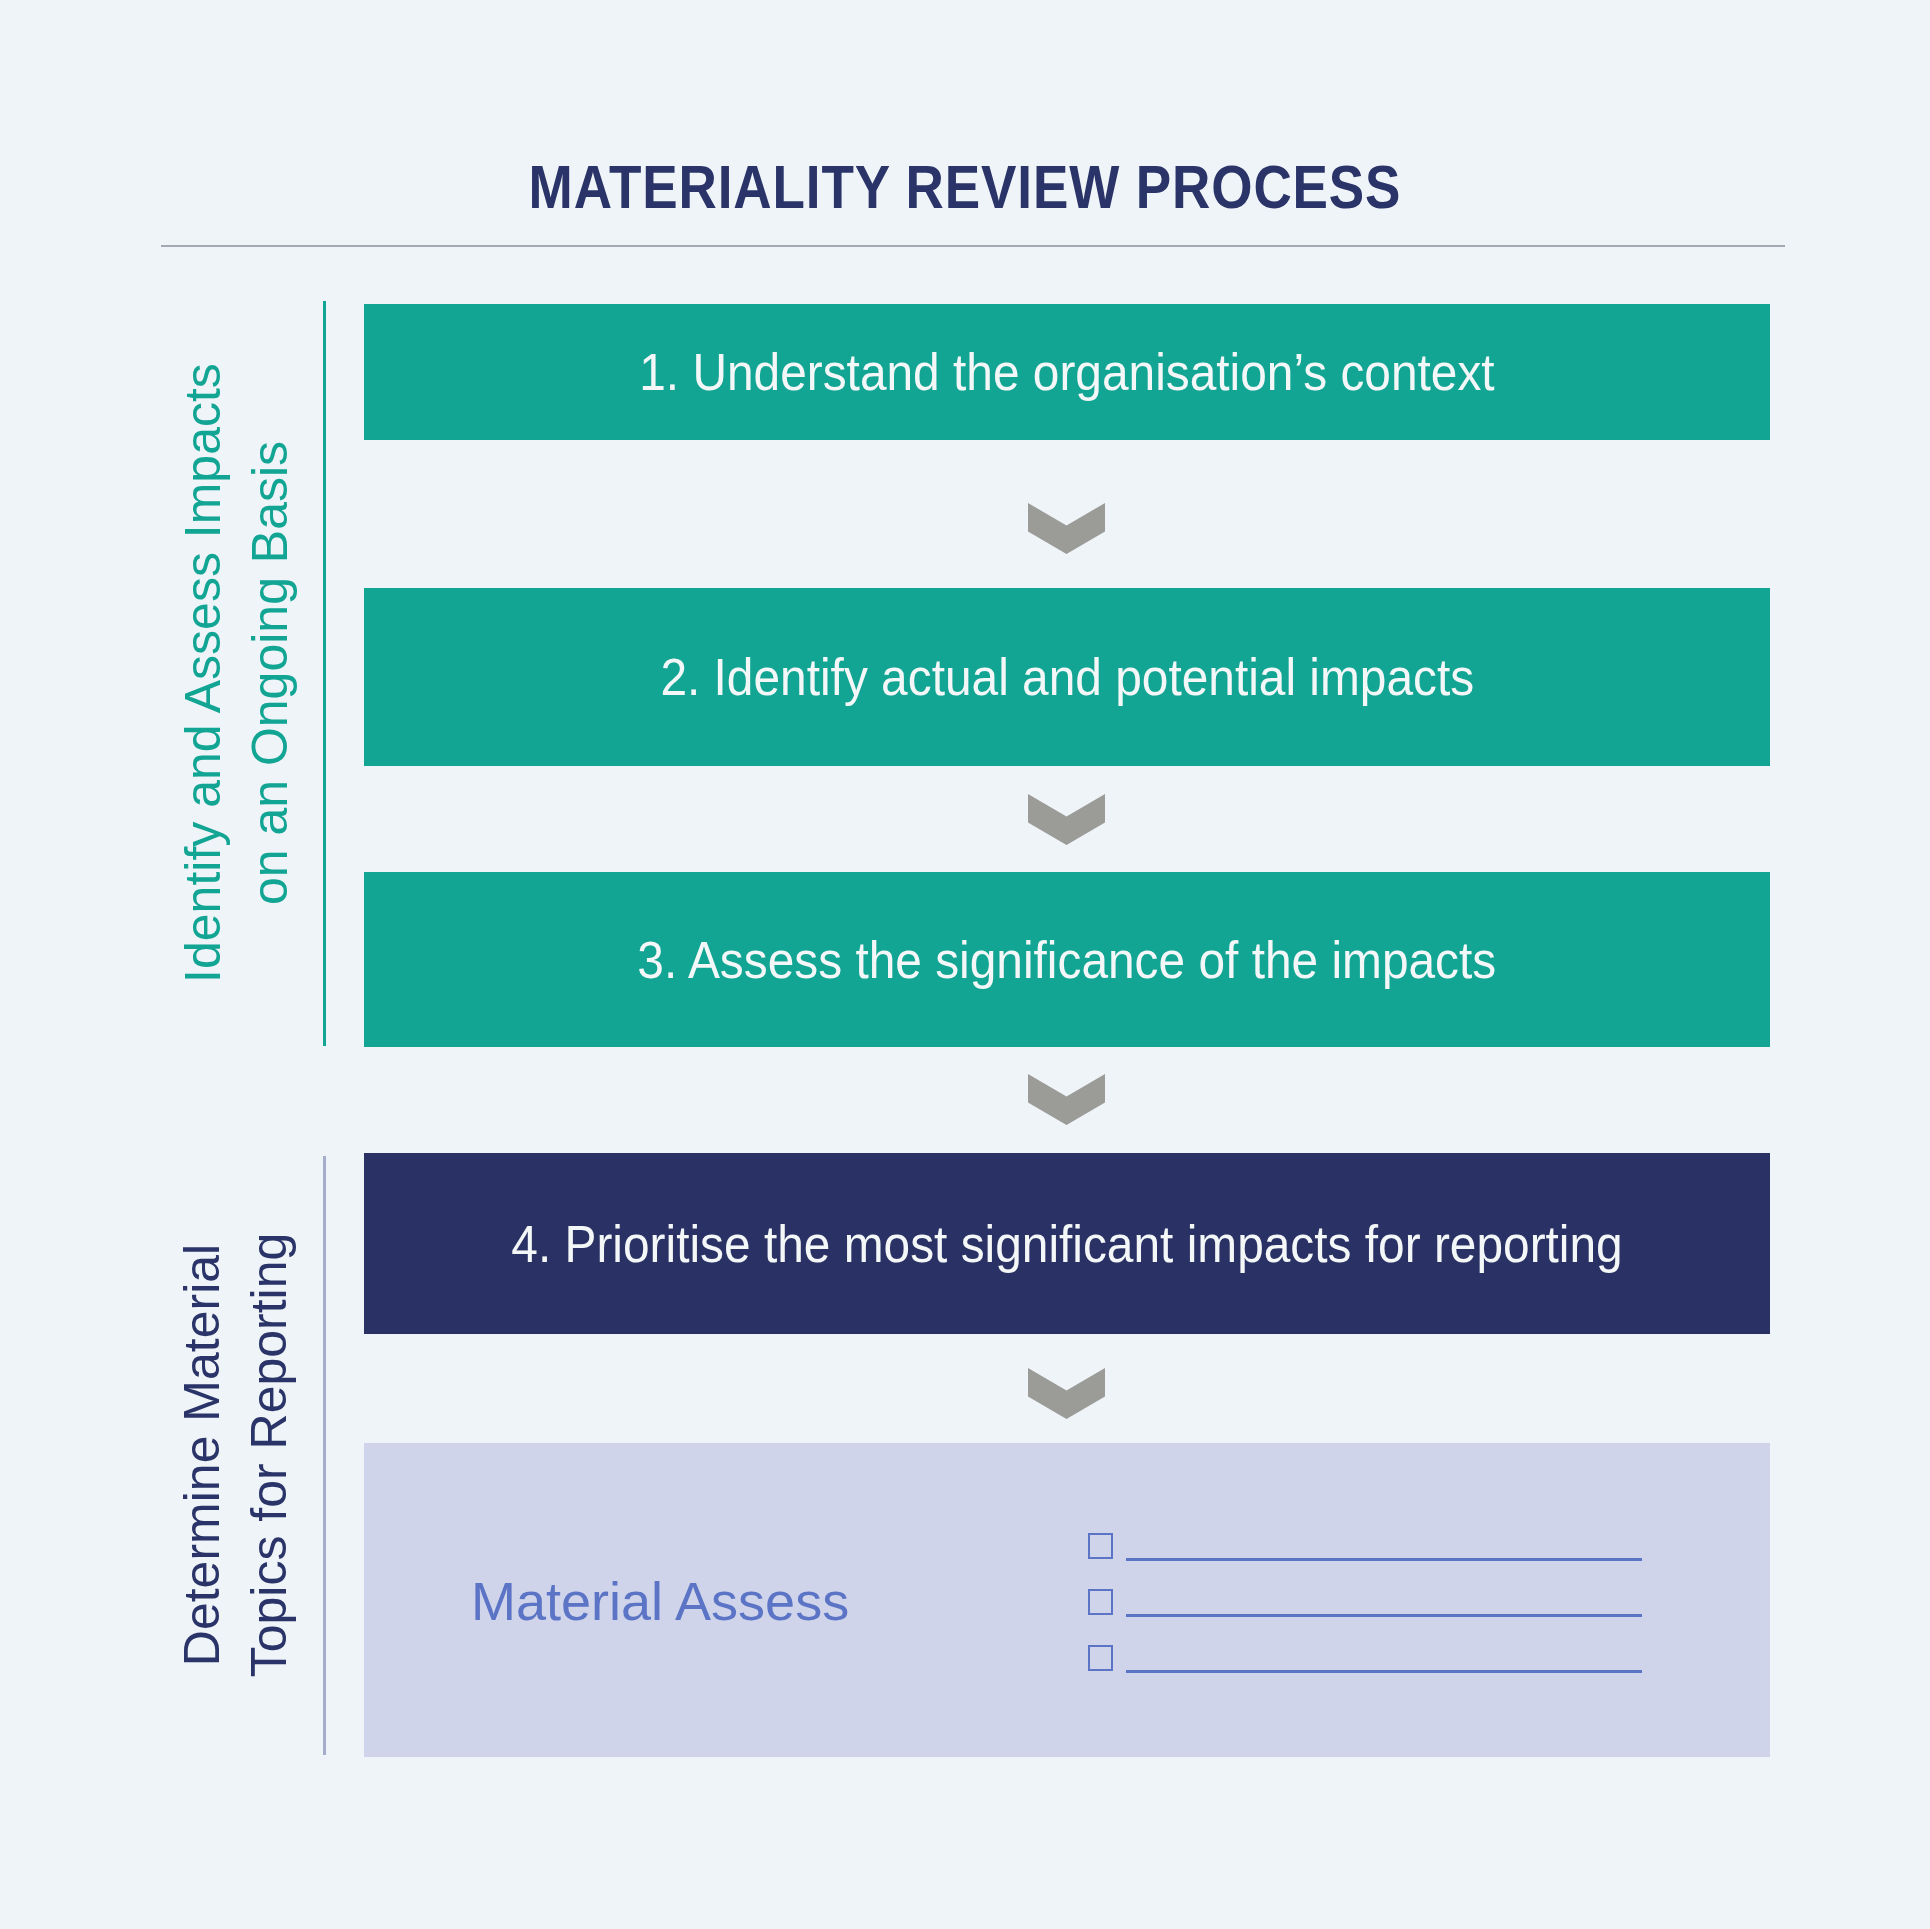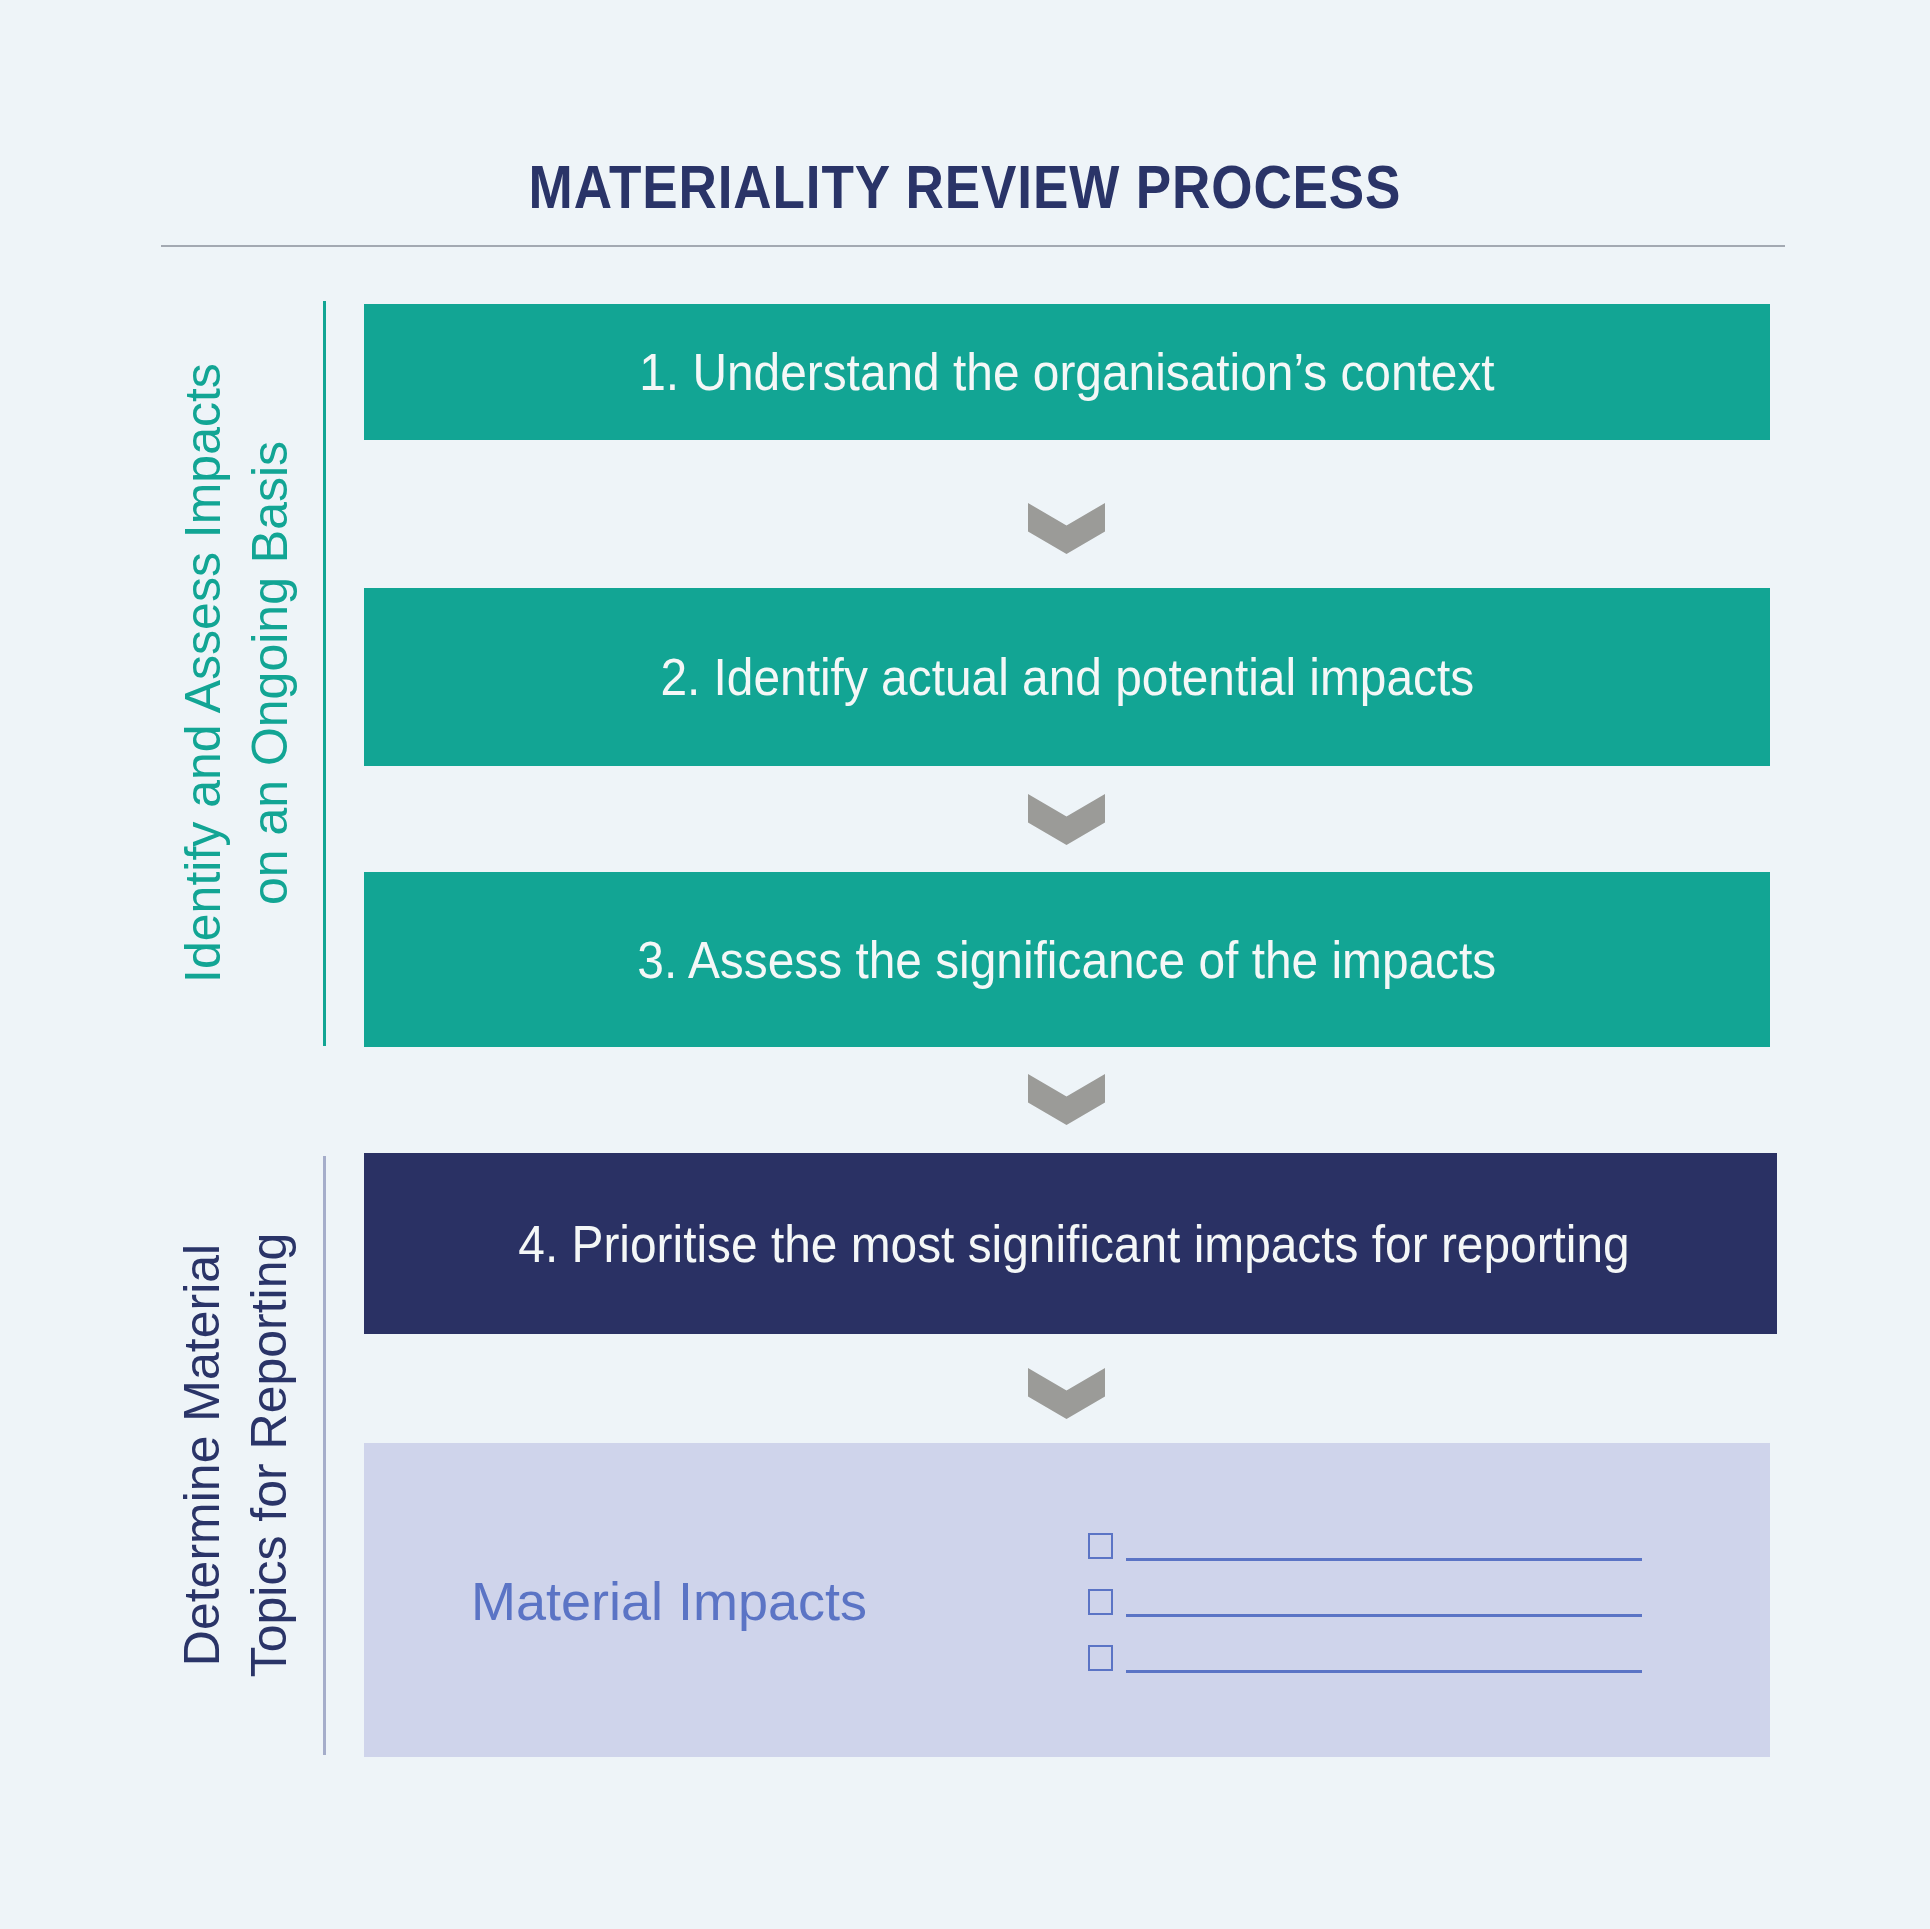--- a/index.html
+++ b/index.html
@@ -44,21 +44,21 @@
     position:absolute;left:364px;width:1406px;
     display:flex;align-items:center;justify-content:center;
   }
   .step-text{
     color:#f4f7f7;font-size:52px;font-weight:400;white-space:nowrap;
     transform:scaleX(0.92);transform-origin:50% 50%;
   }
   .step-1{top:304px;height:136px;background:var(--teal,#12a594);}
   .step-2{top:588px;height:178px;background:var(--teal,#12a594);}
   .step-3{top:872px;height:175px;background:var(--teal,#12a594);}
-  .step-4{top:1153px;height:181px;background:var(--navy,#2a3164);padding-left:7px;}
+  .step-4{top:1153px;height:181px;background:var(--navy,#2a3164);}
 
   
   .chev{
     position:absolute;left:1028px;width:77px;height:51px;
     background:var(--arrow-gray,#9b9b98);
     clip-path:polygon(0 0,50% 44%,100% 0,100% 56%,50% 100%,0 56%);
   }
   .chev-1{top:503px;} .chev-2{top:794px;} .chev-3{top:1074px;} .chev-4{top:1368px;}
 
   
@@ -116,21 +116,21 @@
     <span class="step-text">3. Assess the significance of the impacts</span>
   </div>
   <div class="chev chev-3"></div>
 
   <div class="step step-4">
     <span class="step-text">4. Prioritise the most significant impacts for reporting</span>
   </div>
   <div class="chev chev-4"></div>
 
   <div class="topics-box"></div>
-  <div class="topics-label">Material Impacts</div>
+  <div class="topics-label">Material Assess</div>
 
   <div class="checkbox cb-1"></div>
   <div class="blank-line bl-1"></div>
   <div class="checkbox cb-2"></div>
   <div class="blank-line bl-2"></div>
   <div class="checkbox cb-3"></div>
   <div class="blank-line bl-3"></div>
 
 </div>
 

